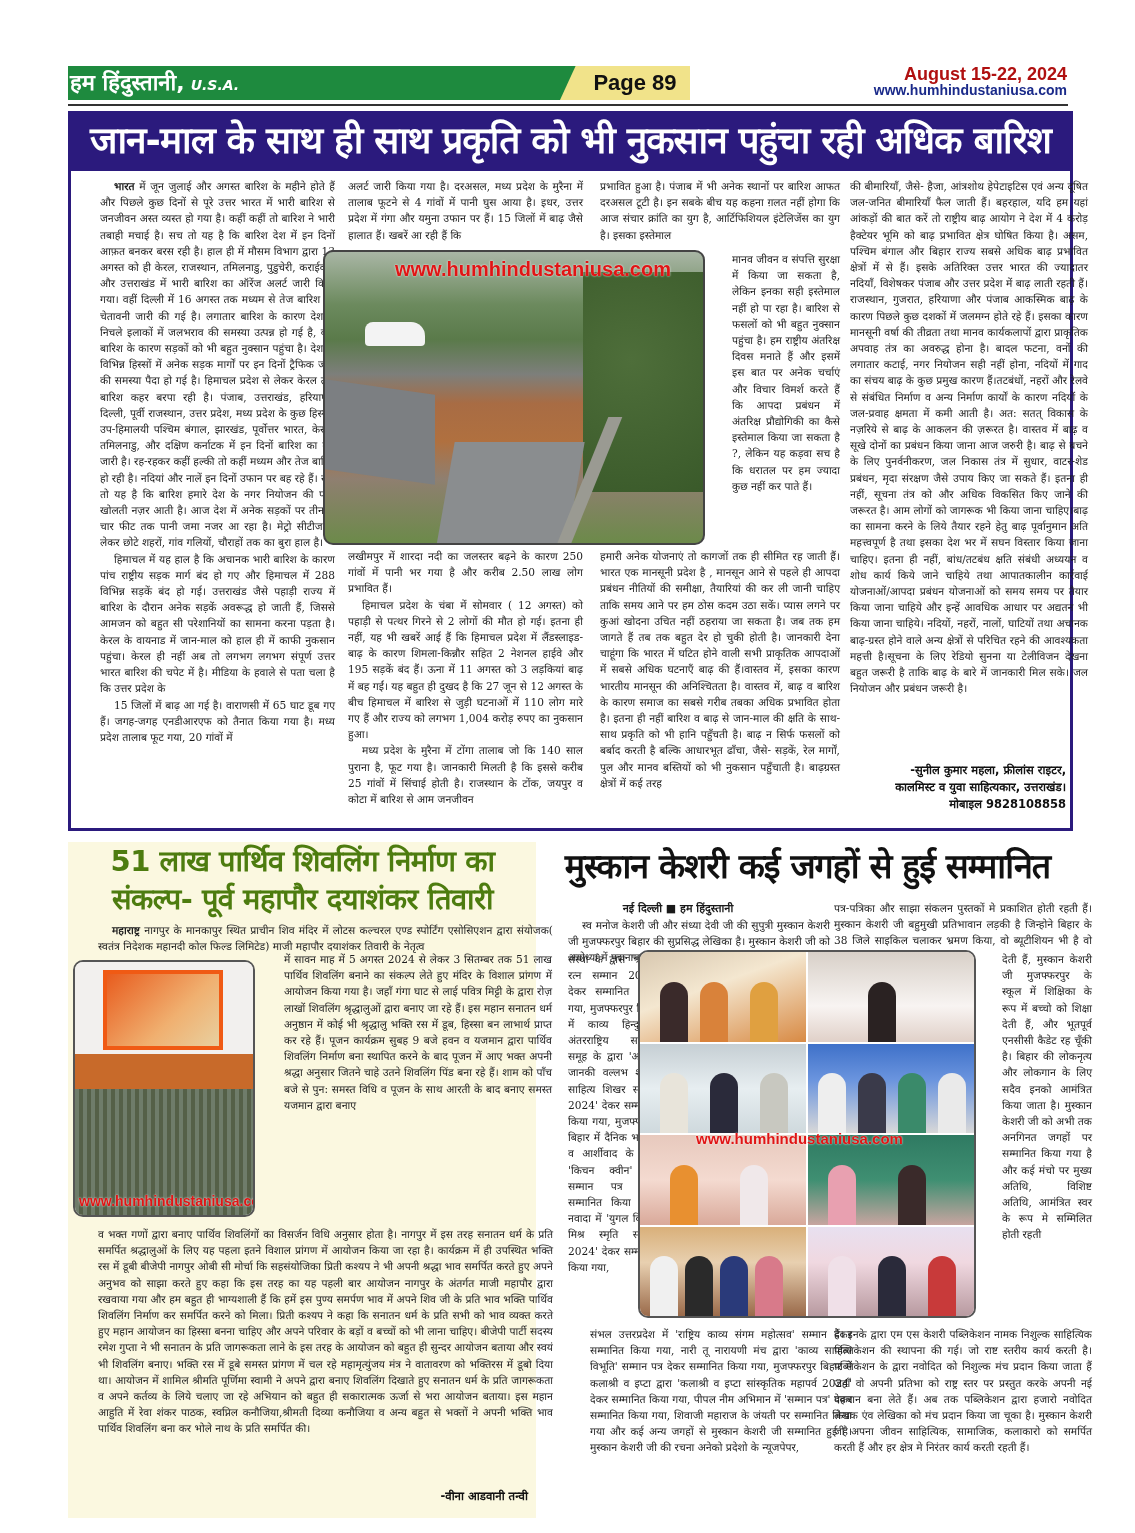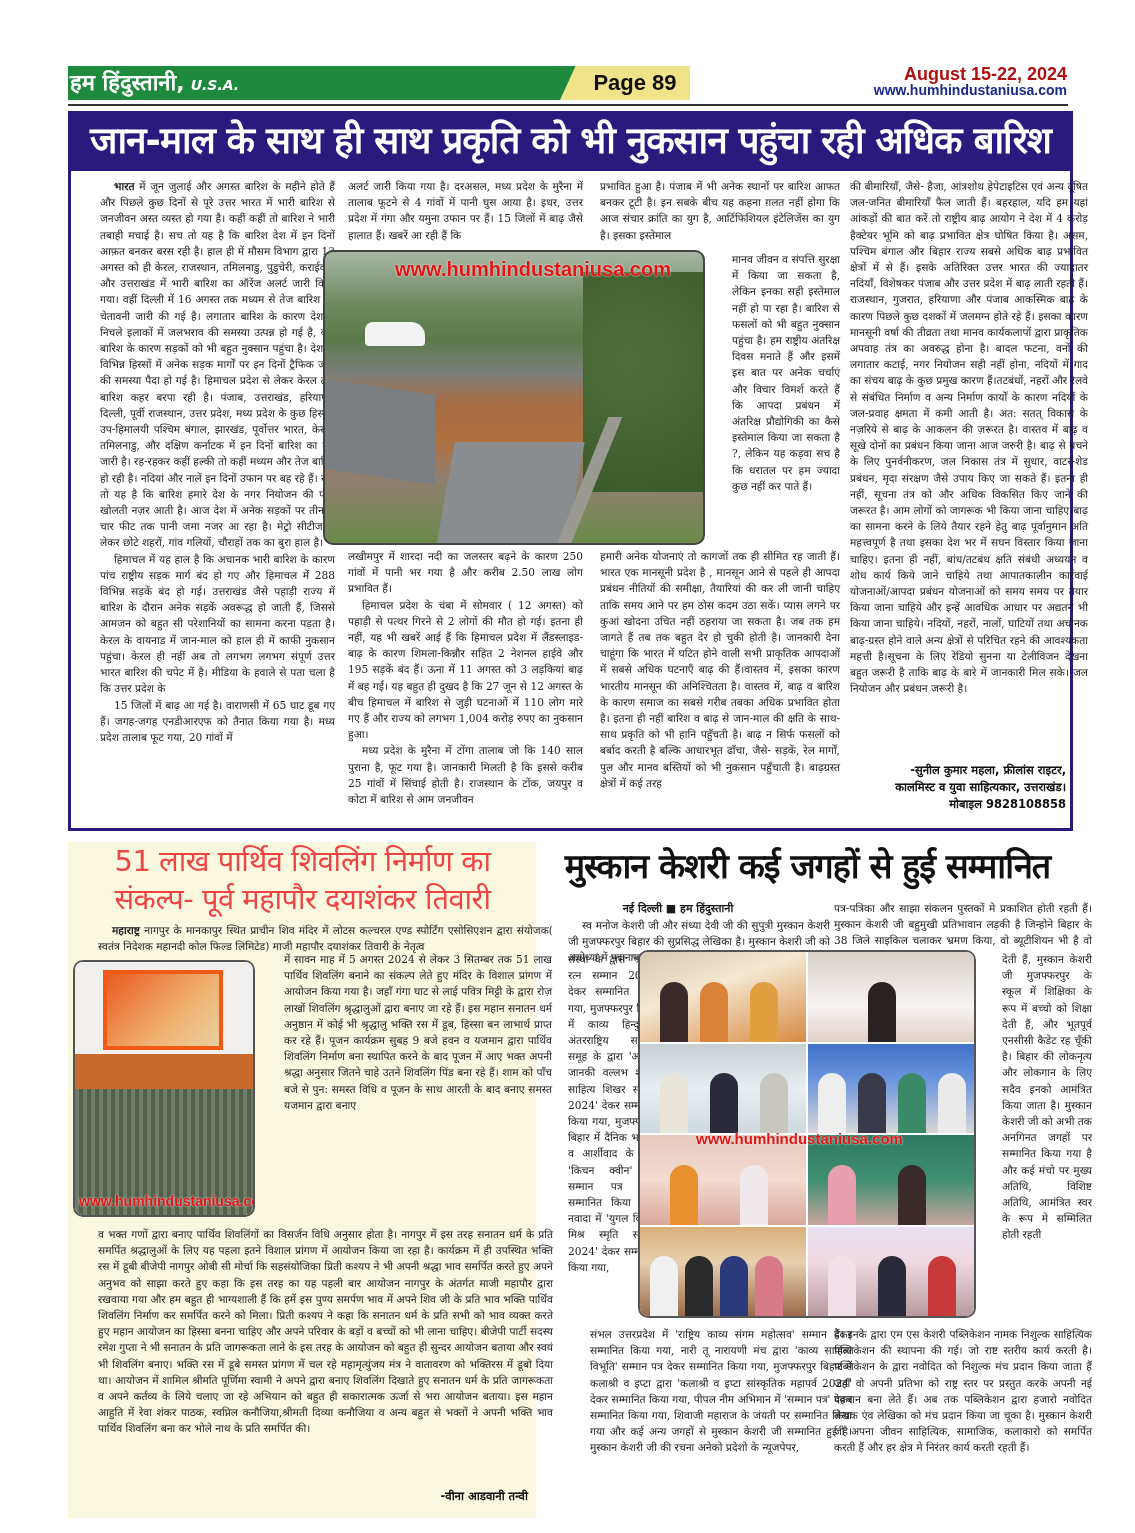--- a/index.html
+++ b/index.html
@@ -37,21 +37,21 @@
   .photo1 { left: 323px; top: 250px; width: 382px; height: 295px; border-radius: 10px; overflow: hidden; border: 2px solid #444; background: linear-gradient(180deg, #a9b6a5 0%, #6c8a5e 18%, #5a7a4a 30%, #7d7f7b 42%, #a86c44 52%, #b0703f 65%, #8f7f70 78%, #6c8a4a 100%); }
   .photo1 .road { position: absolute; left: 120px; top: 190px; width: 130px; height: 110px; background: #8a8d8f; transform: skewX(-10deg); }
   .photo1 .road2 { position: absolute; left: 0; top: 135px; width: 110px; height: 90px; background: #7c7f82; transform: skewY(8deg); }
   .photo1 .trees { position: absolute; right: 0; top: 20px; width: 120px; height: 220px; background: radial-gradient(circle at 40% 40%, #4e6e3a, #3a5a2a); }
   .photo1 .rail { position: absolute; left: 255px; top: 165px; width: 14px; height: 140px; background: #9a9a92; transform: skewX(-22deg); }
   .photo1 .car { position: absolute; left: 40px; top: 70px; width: 60px; height: 24px; background: #f3f3f3; border-radius: 8px 14px 4px 4px; }
   .photo1 .watermark { position: absolute; left: 70px; top: 6px; width: 310px; font-family: "Liberation Sans", sans-serif; font-weight: bold; font-size: 20px; color: #e01515; text-shadow: 0 0 2px #fff; }
 
   
   .story2-box { left: 68px; top: 842px; width: 468px; height: 676px; background: #fbf8e0; }
-  .story2-headline { left: 70px; top: 842px; width: 465px; text-align: center; color: #ef4444; font-family: "DejaVu Sans", sans-serif; font-weight: normal; font-size: 29px; line-height: 38px; letter-spacing: -0.5px; }
+  .story2-headline { left: 70px; top: 842px; width: 465px; text-align: center; color: #4d7c0f; font-family: "DejaVu Sans", sans-serif; font-weight: bold; font-size: 29px; line-height: 38px; letter-spacing: -0.5px; }
   .s2-lead { left: 76px; top: 922px; width: 455px; }
   .s2-right { left: 262px; top: 951px; width: 268px; }
   .s2-full { left: 76px; top: 1226px; width: 455px; }
   .byline2 { left: 300px; top: 1488px; width: 228px; text-align: right; font-family: "DejaVu Sans", sans-serif; font-weight: bold; font-size: 11.5px; color: #111; }
   .photo2 { left: 73px; top: 960px; width: 182px; height: 257px; border-radius: 10px; overflow: hidden; border: 2px solid #555; background: #eee; }
   .photo2 .top { position: absolute; left: 0; top: 0; width: 100%; height: 50%; background: linear-gradient(180deg, #f2f0ee 0%, #f2f0ee 100%); }
   .photo2 .banner { position: absolute; left: 28px; top: 8px; width: 120px; height: 80px; background: linear-gradient(135deg, #e85c1e, #f0b070 60%, #e8d0a0); border: 4px solid #f05a14; }
   .photo2 .stage { position: absolute; left: 0; top: 92px; width: 100%; height: 36px; background: #c86a2a; }
   .photo2 .bottom { position: absolute; left: 0; top: 50%; width: 100%; height: 50%; background: repeating-linear-gradient(90deg, #6f7c6a 0 4px, #556048 4px 8px); }
   .photo2 .watermark { position: absolute; left: 4px; bottom: 6px; width: 175px; font-family: "Liberation Sans", sans-serif; font-weight: bold; font-size: 14px; color: #e01515; text-shadow: 0 0 2px #fff; }
@@ -114,21 +114,21 @@
   <div class="watermark">www.humhindustaniusa.com</div>
 </div>
 
 <div class="abs col c2b">
   <p class="noind">लखीमपुर में शारदा नदी का जलस्तर बढ़ने के कारण 250 गांवों में पानी भर गया है और करीब 2.50 लाख लोग प्रभावित हैं।</p>
   <p>हिमाचल प्रदेश के चंबा में सोमवार ( 12 अगस्त) को पहाड़ी से पत्थर गिरने से 2 लोगों की मौत हो गई। इतना ही नहीं, यह भी खबरें आई हैं कि हिमाचल प्रदेश में लैंडस्लाइड-बाढ़ के कारण शिमला-किन्नौर सहित 2 नेशनल हाईवे और 195 सड़कें बंद हैं। ऊना में 11 अगस्त को 3 लड़कियां बाढ़ में बह गईं। यह बहुत ही दुखद है कि 27 जून से 12 अगस्त के बीच हिमाचल में बारिश से जुड़ी घटनाओं में 110 लोग मारे गए हैं और राज्य को लगभग 1,004 करोड़ रुपए का नुकसान हुआ।</p>
   <p>मध्य प्रदेश के मुरैना में टोंगा तालाब जो कि 140 साल पुराना है, फूट गया है। जानकारी मिलती है कि इससे करीब 25 गांवों में सिंचाई होती है। राजस्थान के टोंक, जयपुर व कोटा में बारिश से आम जनजीवन</p>
 </div>
 
 <div class="abs col c3">
-  <p class="noind">प्रभावित हुआ है। पंजाब में भी अनेक स्थानों पर बारिश आफत बनकर टूटी है। इन सबके बीच यह कहना ग़लत नहीं होगा कि आज संचार क्रांति का युग है, आर्टिफिशियल इंटेलिजेंस का युग है। इसका इस्तेमाल</p>
+  <p class="noind">प्रभावित हुआ है। पंजाब में भी अनेक स्थानों पर बारिश आफत दरअसल टूटी है। इन सबके बीच यह कहना ग़लत नहीं होगा कि आज संचार क्रांति का युग है, आर्टिफिशियल इंटेलिजेंस का युग है। इसका इस्तेमाल</p>
 </div>
 <div class="abs col c3side">
   <p class="noind">मानव जीवन व संपत्ति सुरक्षा में किया जा सकता है, लेकिन इनका सही इस्तेमाल नहीं हो पा रहा है। बारिश से फसलों को भी बहुत नुक्सान पहुंचा है। हम राष्ट्रीय अंतरिक्ष दिवस मनाते हैं और इसमें इस बात पर अनेक चर्चाएं और विचार विमर्श करते हैं कि आपदा प्रबंधन में अंतरिक्ष प्रौद्योगिकी का कैसे इस्तेमाल किया जा सकता है ?, लेकिन यह कड़वा सच है कि धरातल पर हम ज्यादा कुछ नहीं कर पाते हैं।</p>
 </div>
 <div class="abs col c3b">
   <p class="noind">हमारी अनेक योजनाएं तो कागजों तक ही सीमित रह जाती हैं।भारत एक मानसूनी प्रदेश है , मानसून आने से पहले ही आपदा प्रबंधन नीतियों की समीक्षा, तैयारियां की कर ली जानी चाहिए ताकि समय आने पर हम ठोस कदम उठा सकें। प्यास लगने पर कुआं खोदना उचित नहीं ठहराया जा सकता है। जब तक हम जागते हैं तब तक बहुत देर हो चुकी होती है। जानकारी देना चाहूंगा कि भारत में घटित होने वाली सभी प्राकृतिक आपदाओं में सबसे अधिक घटनाएँ बाढ़ की हैं।वास्तव में, इसका कारण भारतीय मानसून की अनिश्चितता है। वास्तव में, बाढ़ व बारिश के कारण समाज का सबसे गरीब तबका अधिक प्रभावित होता है। इतना ही नहीं बारिश व बाढ़ से जान-माल की क्षति के साथ-साथ प्रकृति को भी हानि पहुँचती है। बाढ़ न सिर्फ फसलों को बर्बाद करती है बल्कि आधारभूत ढाँचा, जैसे- सड़कें, रेल मार्गों, पुल और मानव बस्तियों को भी नुकसान पहुँचाती है। बाढ़ग्रस्त क्षेत्रों में कई तरह</p>
 </div>
 
 <div class="abs col c4">
   <p class="noind">की बीमारियाँ, जैसे- हैजा, आंत्रशोथ हेपेटाइटिस एवं अन्य दूषित जल-जनित बीमारियाँ फैल जाती हैं। बहरहाल, यदि हम यहां आंकड़ों की बात करें तो राष्ट्रीय बाढ़ आयोग ने देश में 4 करोड़ हैक्टेयर भूमि को बाढ़ प्रभावित क्षेत्र घोषित किया है। असम, पश्चिम बंगाल और बिहार राज्य सबसे अधिक बाढ़ प्रभावित क्षेत्रों में से हैं। इसके अतिरिक्त उत्तर भारत की ज्यादातर नदियाँ, विशेषकर पंजाब और उत्तर प्रदेश में बाढ़ लाती रहती हैं। राजस्थान, गुजरात, हरियाणा और पंजाब आकस्मिक बाढ़ के कारण पिछले कुछ दशकों में जलमग्न होते रहे हैं। इसका कारण मानसूनी वर्षा की तीव्रता तथा मानव कार्यकलापों द्वारा प्राकृतिक अपवाह तंत्र का अवरुद्ध होना है। बादल फटना, वनों की लगातार कटाई, नगर नियोजन सही नहीं होना, नदियों में गाद का संचय बाढ़ के कुछ प्रमुख कारण हैं।तटबंधों, नहरों और रेलवे से संबंधित निर्माण व अन्य निर्माण कार्यों के कारण नदियों के जल-प्रवाह क्षमता में कमी आती है। अत: सतत् विकास के नज़रिये से बाढ़ के आकलन की ज़रूरत है। वास्तव में बाढ़ व सूखे दोनों का प्रबंधन किया जाना आज जरुरी है। बाढ़ से बचने के लिए पुनर्वनीकरण, जल निकास तंत्र में सुधार, वाटर-शेड प्रबंधन, मृदा संरक्षण जैसे उपाय किए जा सकते हैं। इतना ही नहीं, सूचना तंत्र को और अधिक विकसित किए जाने की जरूरत है। आम लोगों को जागरूक भी किया जाना चाहिए।बाढ़ का सामना करने के लिये तैयार रहने हेतु बाढ़ पूर्वानुमान अति महत्त्वपूर्ण है तथा इसका देश भर में सघन विस्तार किया जाना चाहिए। इतना ही नहीं, बांध/तटबंध क्षति संबंधी अध्ययन व शोध कार्य किये जाने चाहिये तथा आपातकालीन कार्रवाई योजनाओं/आपदा प्रबंधन योजनाओं को समय समय पर तैयार किया जाना चाहिये और इन्हें आवधिक आधार पर अद्यतन भी किया जाना चाहिये। नदियों, नहरों, नालों, घाटियों तथा अचानक बाढ़-ग्रस्त होने वाले अन्य क्षेत्रों से परिचित रहने की आवश्यकता महत्ती है।सूचना के लिए रेडियो सुनना या टेलीविजन देखना बहुत जरूरी है ताकि बाढ़ के बारे में जानकारी मिल सके। जल नियोजन और प्रबंधन जरूरी है।</p>

